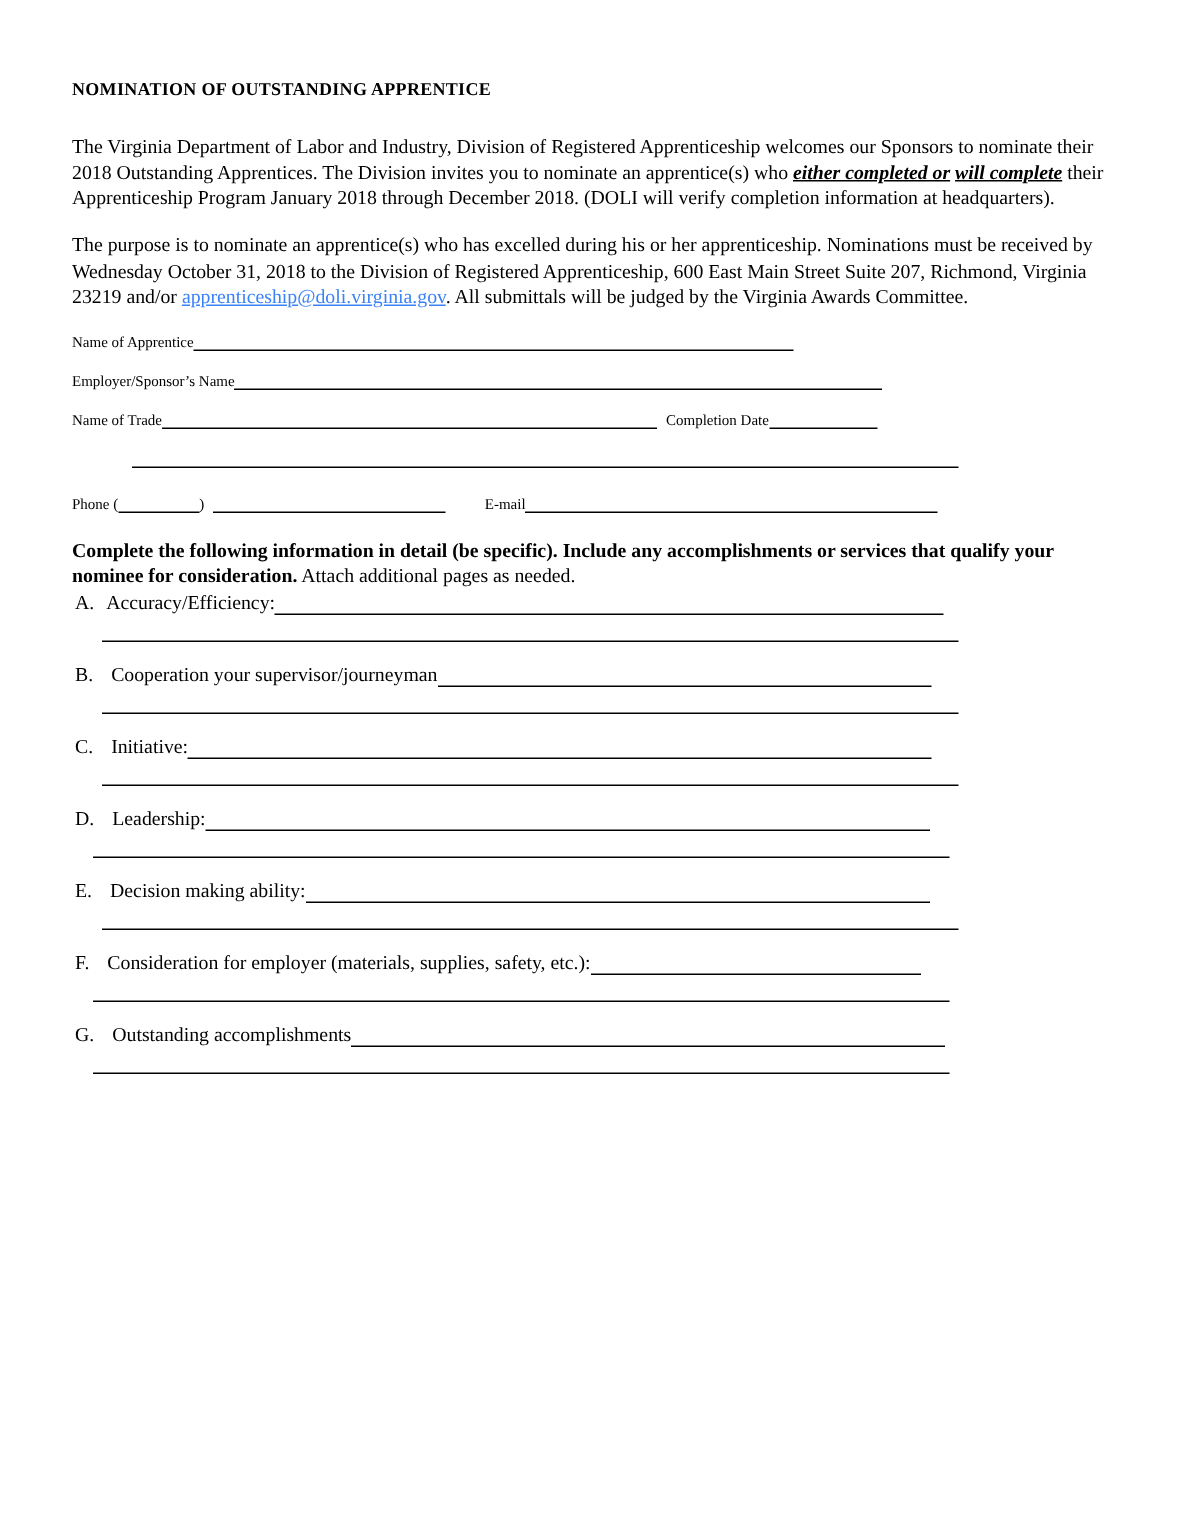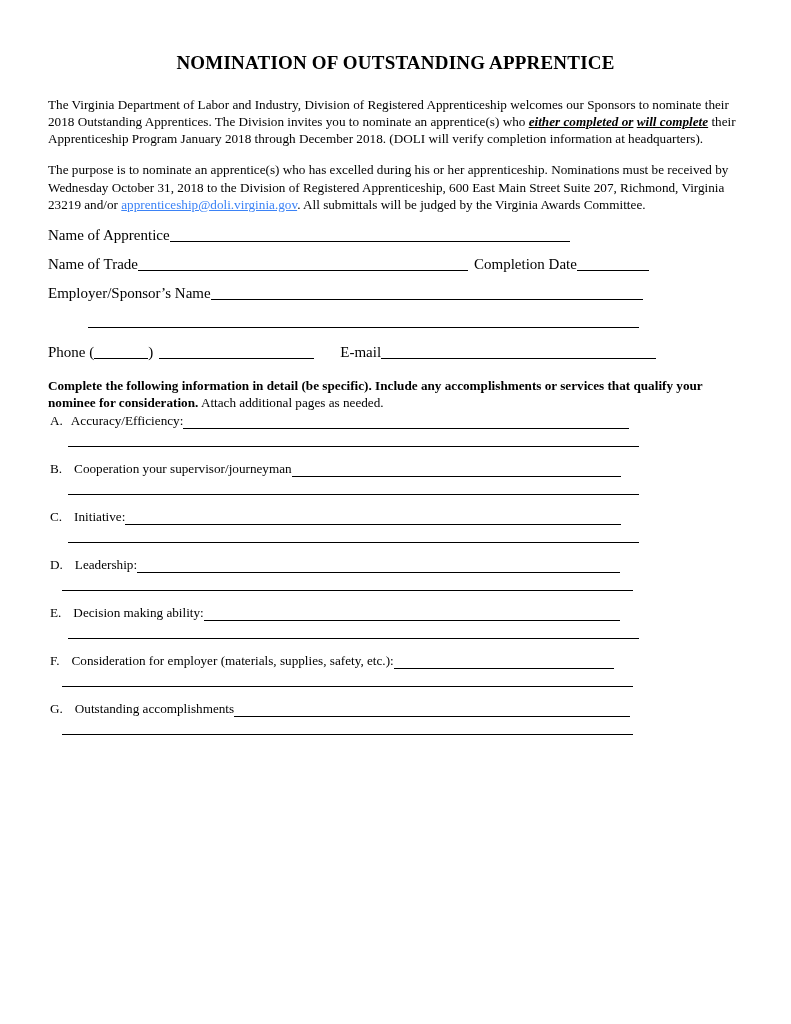--- a/index.html
+++ b/index.html
@@ -15,47 +15,46 @@
     position: relative;
   }
   .page {
     width: 791px;
     height: 1024px;
     box-sizing: border-box;
     padding: 40px 48px 40px 48px;
     position: relative;
   }
   .doc-title {
-    text-align: center;
     font-weight: bold;
-    font-size: 19px;
+    font-size: 12px;
     letter-spacing: 0.2px;
     margin-top: 12px;
     margin-bottom: 22px;
   }
   p.para {
     font-size: 13.2px;
     line-height: 1.30;
     margin: 0 0 14px 0;
     text-align: left;
   }
   .bi { font-weight: bold; font-style: italic; text-decoration: underline; }
   .link {
     color: #3b82f6;
     text-decoration: underline;
   }
   .instruction {
     font-size: 13.2px;
     margin: 0 0 14px 0;
   }
   .field-row {
-    font-size: 15px;
+    font-size: 10px;
     margin: 0 0 12px 0;
     display: flex;
-    align-items: center;
+    align-items: flex-end;
     white-space: nowrap;
   }
   .field-label { flex: 0 0 auto; }
   .rule {
     display: inline-block;
     border-bottom: 1px solid #000;
     height: 13px;
     flex: 0 0 auto;
   }
   .rule-grow { flex: 1 1 auto; }
@@ -100,29 +99,29 @@
 
   <p class="para"><span>The purpose is to nominate an apprentice(s) who has excelled during his or her apprenticeship.  Nominations must be received by Wednesday October 31, 2018 to the Division of Registered Apprenticeship, 600 East Main Street Suite 207, Richmond, Virginia 23219 and/or </span><span class="link">apprenticeship@doli.virginia.gov</span><span>. All submittals will be judged by the Virginia Awards Committee.</span></p>
 
 
   <div class="field-row">
     <span class="field-label">Name of Apprentice</span>
     <span class="rule rule-grow" style="max-width:400px;"></span>
   </div>
 
   <div class="field-row">
+    <span class="field-label">Employer/Sponsor’s Name</span>
+    <span class="rule" style="width:432px;"></span>
+  </div>
+
+  <div class="field-row">
     <span class="field-label">Name of Trade</span>
     <span class="rule" style="width:330px;"></span>
     <span class="field-label" style="padding-left:6px;">Completion Date</span>
     <span class="rule" style="width:72px;"></span>
-  </div>
-
-  <div class="field-row">
-    <span class="field-label">Employer/Sponsor’s Name</span>
-    <span class="rule" style="width:432px;"></span>
   </div>
 
 
   <div class="indent-rule-row">
     <span class="rule" style="width:551px; height:13px;"></span>
   </div>
 
   <div class="field-row" style="margin-top:16px;">
     <span class="field-label">Phone (</span>
     <span class="rule" style="width:54px;"></span>

